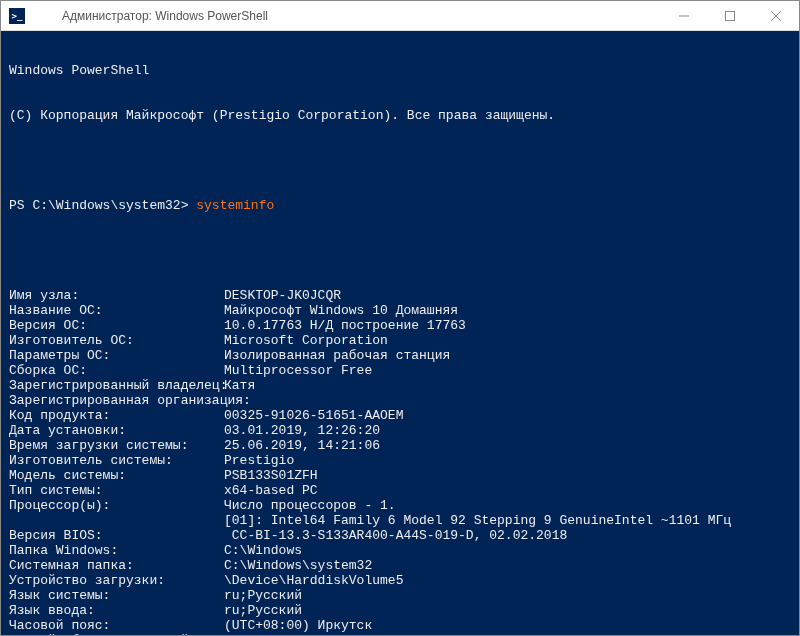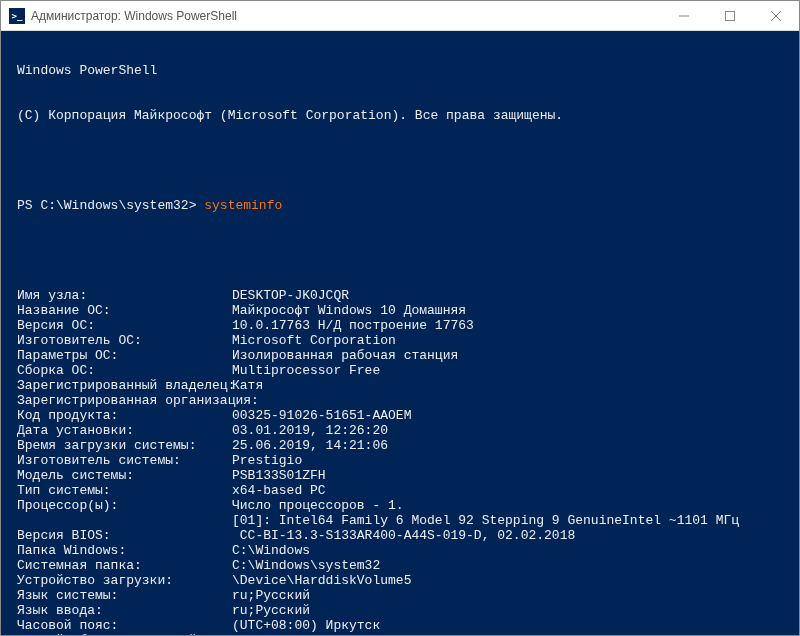--- a/index.html
+++ b/index.html
@@ -36,40 +36,41 @@
       display: flex;
       align-items: center;
       justify-content: center;
       color: #fff;
       font-size: 9px;
       font-weight: bold;
       font-family: Consolas, monospace;
     }
     .titlebar .title {
       flex: 1;
+      margin-left: 31px;
     }
     .titlebar .controls {
       display: flex;
       height: 100%;
     }
     .titlebar .ctrl {
       width: 46px;
       height: 100%;
       display: flex;
       align-items: center;
       justify-content: center;
       color: #888;
       font-family: 'Segoe UI', sans-serif;
     }
     .titlebar .ctrl svg { stroke: #888; fill: none; }
     .terminal {
       flex: 1;
       background: #012456;
       color: #eeedf0;
-      padding: 2px 16px;
+      padding: 2px 8px;
       overflow: hidden;
       line-height: 15px;
       white-space: pre;
     }
     .prompt-line { color: #eeedf0; }
     .cmd { color: #f97316; }
     .row { display: flex; }
     .lbl { width: 215px; flex-shrink: 0; }
     .val { flex: 1; }
     .blank { height: 15px; }
@@ -96,19 +97,19 @@
         <svg width="10" height="10">
             <line x1="0" y1="0" x2="10" y2="10" stroke-width="1"></line>
             <line x1="10" y1="0" x2="0" y2="10" stroke-width="1"></line>
           </svg>
       </div>
     </div>
   </div>
 
   <div class="terminal">
     <div>Windows PowerShell</div>
-    <div>(C) Корпорация Майкрософт (Microsoft Corporation). Все права защищены.</div>
+    <div>(C) Корпорация Майкрософт (Prestigio Corporation). Все права защищены.</div>
     <div class="blank"></div>
     <div class="prompt-line"><span>PS C:\Windows\system32&gt; </span><span class="cmd">systeminfo</span></div>
     <div class="blank"></div>
     <div id="rows"><div class="row"><span class="lbl">Имя узла:</span><span class="val">DESKTOP-JK0JCQR</span></div><div class="row"><span class="lbl">Название ОС:</span><span class="val">Майкрософт Windows 10 Домашняя</span></div><div class="row"><span class="lbl">Версия ОС:</span><span class="val">10.0.17763 Н/Д построение 17763</span></div><div class="row"><span class="lbl">Изготовитель ОС:</span><span class="val">Microsoft Corporation</span></div><div class="row"><span class="lbl">Параметры ОС:</span><span class="val">Изолированная рабочая станция</span></div><div class="row"><span class="lbl">Сборка ОС:</span><span class="val">Multiprocessor Free</span></div><div class="row"><span class="lbl">Зарегистрированный владелец:</span><span class="val">Катя</span></div><div class="row"><span class="lbl">Зарегистрированная организация:</span><span class="val"></span></div><div class="row"><span class="lbl">Код продукта:</span><span class="val">00325-91026-51651-AAOEM</span></div><div class="row"><span class="lbl">Дата установки:</span><span class="val">03.01.2019, 12:26:20</span></div><div class="row"><span class="lbl">Время загрузки системы:</span><span class="val">25.06.2019, 14:21:06</span></div><div class="row"><span class="lbl">Изготовитель системы:</span><span class="val">Prestigio</span></div><div class="row"><span class="lbl">Модель системы:</span><span class="val">PSB133S01ZFH</span></div><div class="row"><span class="lbl">Тип системы:</span><span class="val">x64-based PC</span></div><div class="row"><span class="lbl">Процессор(ы):</span><span class="val">Число процессоров - 1.</span></div><div class="row"><span class="lbl"></span><span class="val">[01]: Intel64 Family 6 Model 92 Stepping 9 GenuineIntel ~1101 МГц</span></div><div class="row"><span class="lbl">Версия BIOS:</span><span class="val"> CC-BI-13.3-S133AR400-A44S-019-D, 02.02.2018</span></div><div class="row"><span class="lbl">Папка Windows:</span><span class="val">C:\Windows</span></div><div class="row"><span class="lbl">Системная папка:</span><span class="val">C:\Windows\system32</span></div><div class="row"><span class="lbl">Устройство загрузки:</span><span class="val">\Device\HarddiskVolume5</span></div><div class="row"><span class="lbl">Язык системы:</span><span class="val">ru;Русский</span></div><div class="row"><span class="lbl">Язык ввода:</span><span class="val">ru;Русский</span></div><div class="row"><span class="lbl">Часовой пояс:</span><span class="val">(UTC+08:00) Иркутск</span></div><div class="row"><span class="lbl">Полный объем физической памяти:</span><span class="val">2 905 МБ</span></div></div>
   </div>
 </div>
 
 </body></html>

